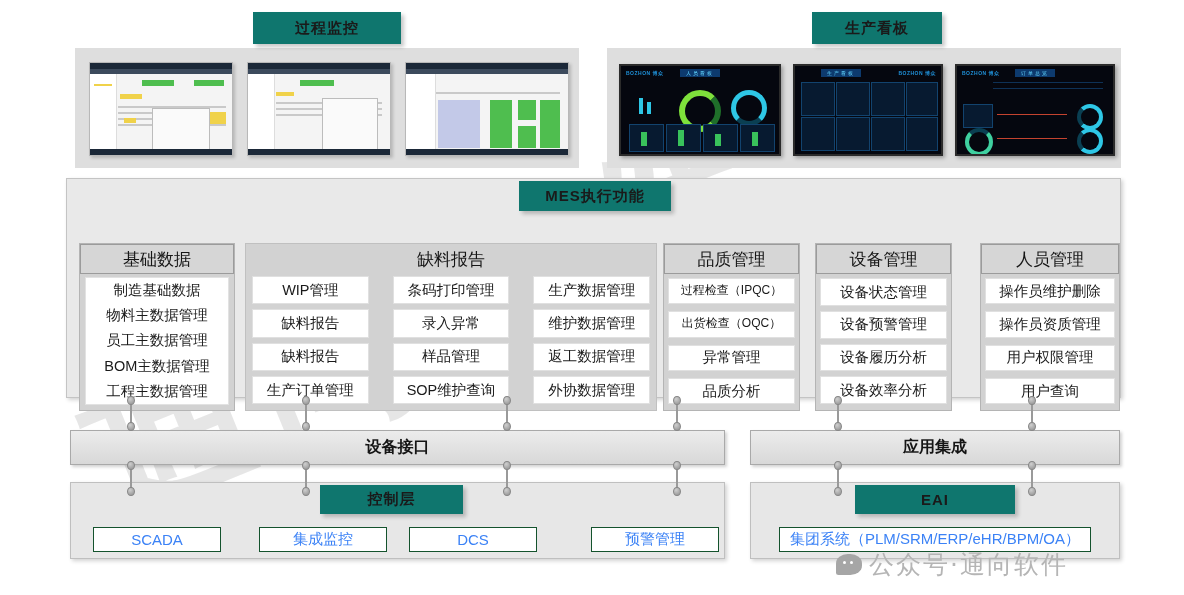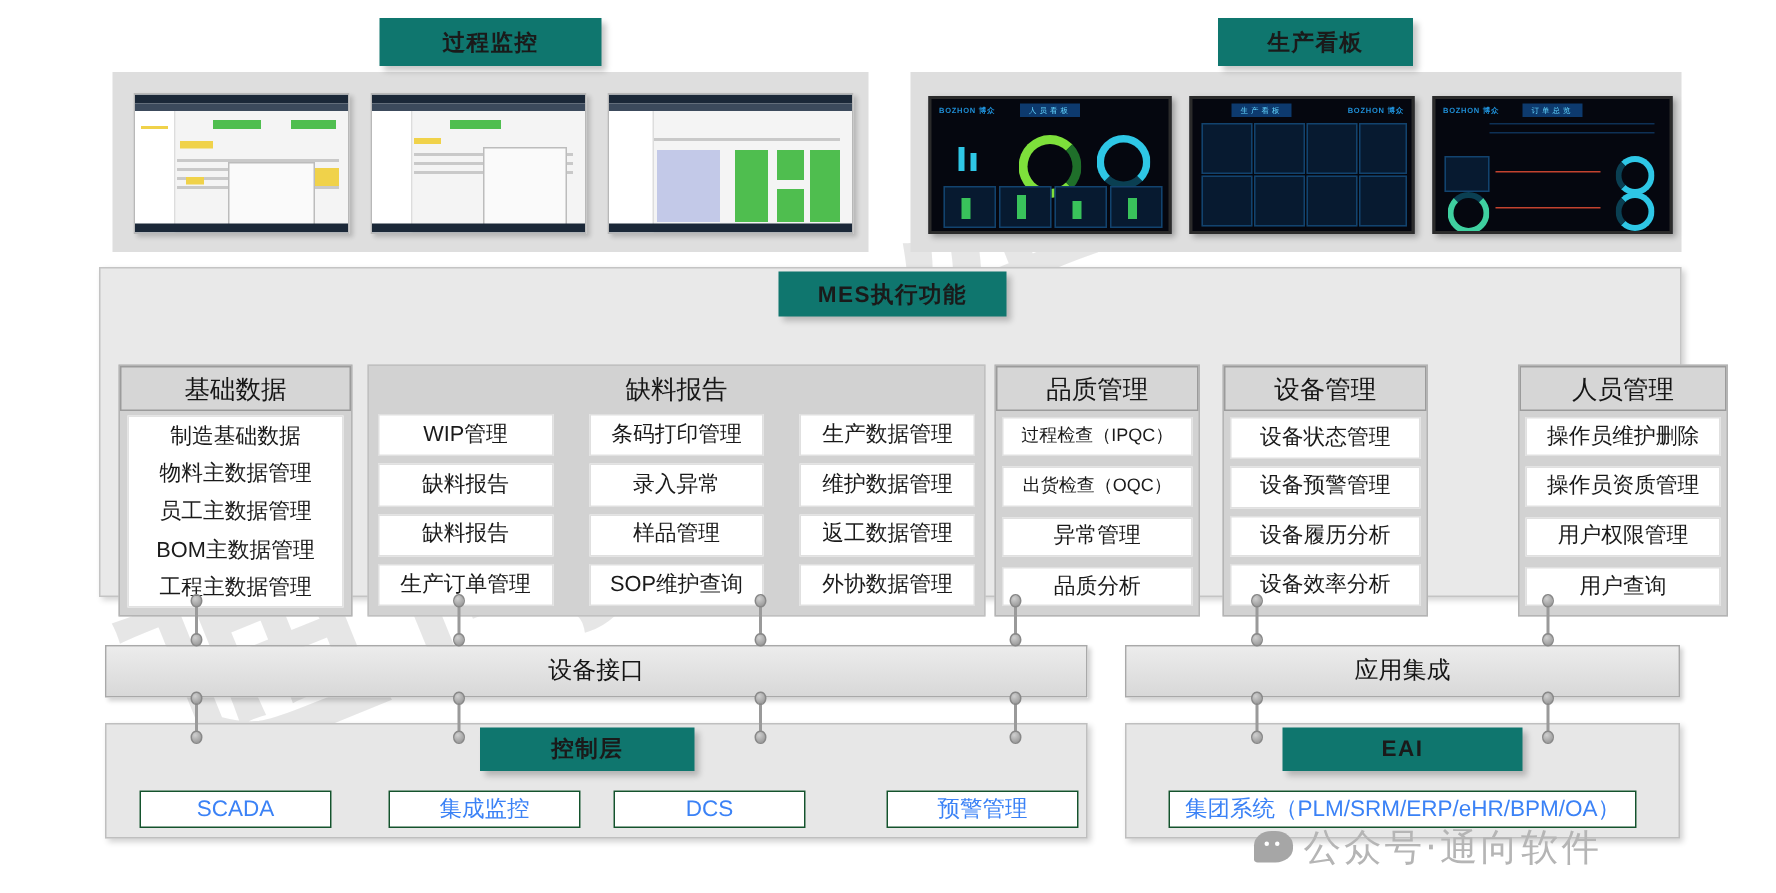--- a/index.html
+++ b/index.html
@@ -177,20 +177,21 @@
     position: absolute;
     background: linear-gradient(#ececec, #d8d8d8);
     border: 1px solid #a9a9a9;
     display: flex;
     align-items: center;
     justify-content: center;
     font-size: 16px;
     color: #151515;
     box-shadow: 2px 2px 3px rgba(0,0,0,0.18);
     z-index: 10;
+    font-weight: bold;
   }
 
   
   .bottom-panel {
     position: absolute;
     background: #e7e7e7;
     border: 1px solid #bfbfbf;
     box-shadow: 2px 2px 4px rgba(0,0,0,0.18);
     z-index: 6;
   }
@@ -417,21 +418,21 @@
   <div class="group framed" style="left:815px; top:219px; width:135px; height:166px;">
     <div class="group-title">设备管理</div>
     <div class="group-inner" style="display:grid; grid-template-rows:repeat(4,1fr); gap:5px; padding:4px 4px 6px 4px;">
       <div class="item">设备状态管理</div>
       <div class="item">设备预警管理</div>
       <div class="item">设备履历分析</div>
       <div class="item">设备效率分析</div>
     </div>
   </div>
 
-  <div class="group framed" style="left:1012px; top:219px; width:138px; height:166px;">
+  <div class="group framed" style="left:980px; top:219px; width:138px; height:166px;">
     <div class="group-title">人员管理</div>
     <div class="group-inner" style="display:grid; grid-template-rows:repeat(4,1fr); gap:7px; padding:4px 4px 6px 4px;">
       <div class="item">操作员维护删除</div>
       <div class="item">操作员资质管理</div>
       <div class="item">用户权限管理</div>
       <div class="item">用户查询</div>
     </div>
   </div>
 
   <div class="conn" style="left:127px; top:396px; width:9px; height:36px;">

